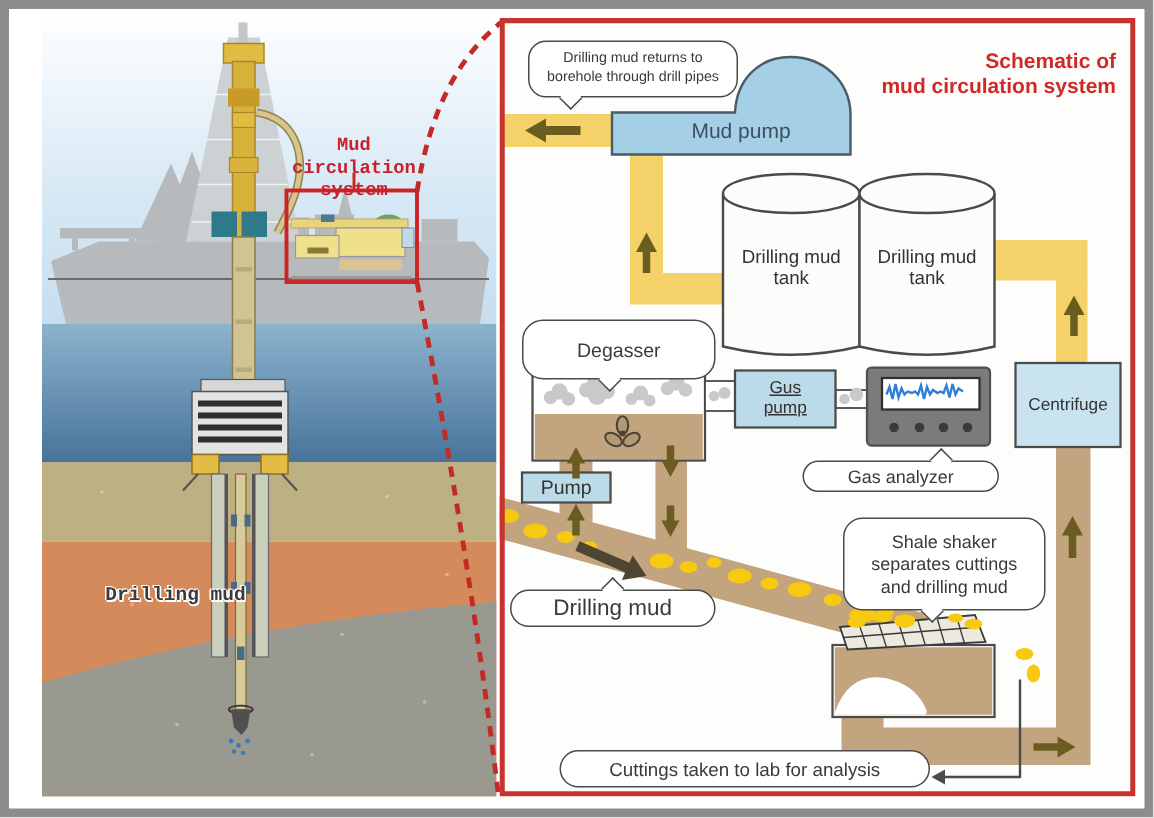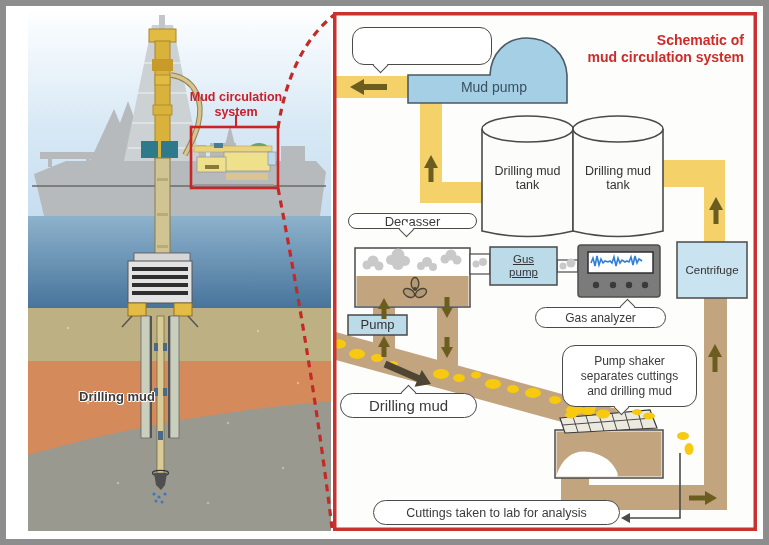--- a/index.html
+++ b/index.html
@@ -1,18 +1,18 @@
 <!DOCTYPE html>
 <html><head>
 <meta charset="utf-8">
 <style>
   html,body{margin:0;padding:0;background:#e8e8e8;font-family:"Liberation Sans","DejaVu Sans",sans-serif;}
   .frame{position:relative;width:769px;height:545px;background:#ffffff;overflow:hidden;}
   .border-overlay{position:absolute;inset:0;border:6px solid #8d8d8d;z-index:40;pointer-events:none;}
-  .left-panel{position:absolute;left:28px;top:13px;width:303px;height:518px;z-index:1;}
+  .left-panel{position:absolute;left:28px;top:13px;width:303px;height:518px;z-index:1;font-family:Liberation Mono, monospace;}
   #connectors{position:absolute;inset:0;z-index:5;}
   .schematic{position:absolute;left:333px;top:12px;width:424px;height:519px;z-index:10;}
   .prel{white-space:pre-line;}
   .bubble{position:absolute;background:#fff;border:1.6px solid #4a4a4a;color:#3a3a3a;
           display:flex;align-items:center;justify-content:center;text-align:center;
           white-space:pre-line;box-sizing:border-box;z-index:12;}
   .tail-down{position:absolute;bottom:-6.6px;width:10px;height:10px;background:#fff;
           border-left:1.6px solid #4a4a4a;border-bottom:1.6px solid #4a4a4a;transform:rotate(-45deg);}
   .tail-up{position:absolute;top:-6.6px;width:10px;height:10px;background:#fff;
           border-left:1.6px solid #4a4a4a;border-top:1.6px solid #4a4a4a;transform:rotate(45deg);}
@@ -323,32 +323,34 @@
 tank</div>
     <div class="boxlbl prel" style="left:240px;top:151px;width:90px;height:30px;font-size:12.5px;">Drilling mud
 tank</div>
     <div class="boxlbl prel" style="left:157px;top:235px;width:67px;height:38px;font-size:11.5px;text-decoration:underline;">Gus
 pump</div>
     <div class="boxlbl" style="left:15px;top:303px;width:59px;height:20px;font-size:13px;">Pump</div>
     <div class="boxlbl" style="left:344px;top:230px;width:70px;height:56px;font-size:11.5px;">Centrifuge</div>
 
     
     <div class="bubble" style="left:19px;top:15px;width:140px;height:38px;border-radius:12px;font-size:9.5px;line-height:1.35;">
+      <span>Drilling mud returns to
+borehole through drill pipes</span>
       <i class="tail-down" style="left:22px;"></i>
     </div>
-    <div class="bubble" style="left:15px;top:201px;width:129px;height:16px;border-radius:14px;font-size:13px;">
+    <div class="bubble" style="left:15px;top:201px;width:129px;height:40px;border-radius:14px;font-size:13px;">
       <span>Degasser</span>
       <i class="tail-down" style="left:52px;"></i>
     </div>
     <div class="bubble" style="left:202px;top:295px;width:131px;height:21px;border-radius:11px;font-size:12px;text-align:center;">
       <span>Gas analyzer</span>
       <i class="tail-up" style="left:86px;"></i>
     </div>
     <div class="bubble" style="left:229px;top:333px;width:135px;height:62px;border-radius:13px;font-size:12px;line-height:1.25;">
-      <span>Pump shaker
+      <span>Shale shaker
 separates cuttings
 and drilling  mud</span>
       <i class="tail-down" style="left:53px;"></i>
     </div>
     <div class="bubble" style="left:7px;top:381px;width:137px;height:25px;border-radius:13px;font-size:15px;">
       <span>Drilling mud</span>
       <i class="tail-up" style="left:62px;"></i>
     </div>
     <div class="bubble" style="left:40px;top:488px;width:247px;height:25px;border-radius:13px;font-size:12.5px;">
       <span>Cuttings taken to lab for analysis</span>

